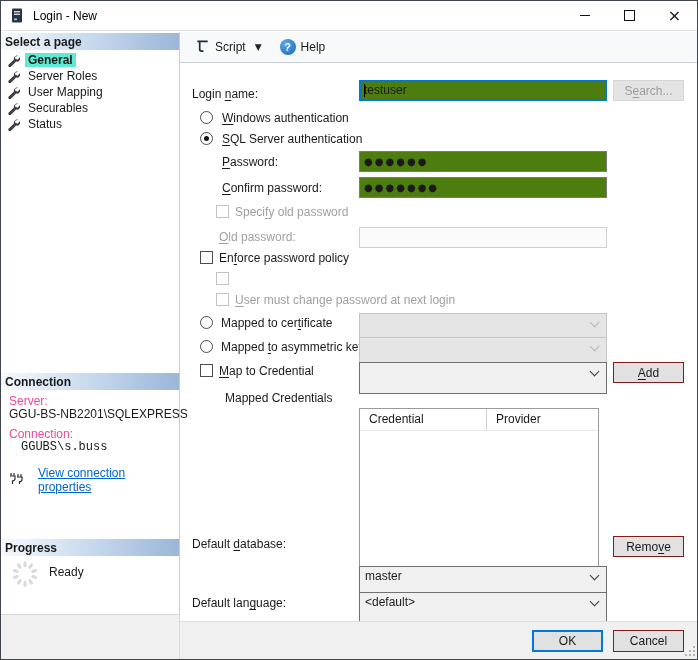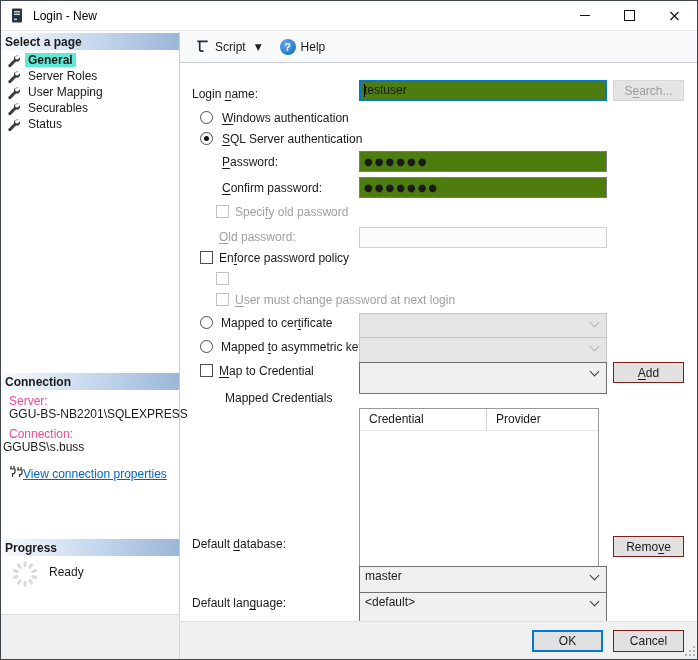--- a/index.html
+++ b/index.html
@@ -135,22 +135,22 @@
             <path d="M13.9 2.1a3.9 3.9 0 0 0-5.3 4.6L2.2 13a1.9 1.9 0 1 0 2.7 2.7l6.3-6.4a3.9 3.9 0 0 0 4.7-5.2L13.2 6.8l-2.7-.8-.8-2.7z" fill="#3f3f3f"></path>
           </svg>
         </span>
       <span class="plabel">Status</span>
     </div>
 
     <div class="sechdr" style="top:340px;">Connection</div>
     <div class="abs conn-label" style="left:8px;top:362px;">Server:</div>
     <div class="abs" style="left:8px;top:375px;white-space:nowrap;">GGU-BS-NB2201\SQLEXPRESS</div>
     <div class="abs conn-label" style="left:8px;top:395px;">Connection:</div>
-    <div class="abs" style="left:2px;top:408px;">GGUBS\s.buss</div>
-    <div class="abs" style="left:8px;top:434px;display:flex;align-items:center;gap:0;">
+    <div class="abs" style="left:20px;top:408px;font-family:Liberation Mono, monospace;">GGUBS\s.buss</div>
+    <div class="abs" style="left:8px;top:434px;display:flex;align-items:center;gap:15px;">
       <span><svg width="14" height="12" viewBox="0 0 14 12">
             <path d="M2 0v3M5 0v3" stroke="#333" stroke-width="1.2"></path>
             <path d="M1 3h5v2.6a2.2 2.2 0 0 1-2.2 2.2H3.5V11" stroke="#333" stroke-width="1.2" fill="none"></path>
             <path d="M9 1v3M12 1v3" stroke="#333" stroke-width="1.2"></path>
             <path d="M8 4h5v2.4a2.2 2.2 0 0 1-2.2 2.2h-.3V11" stroke="#333" stroke-width="1.2" fill="none"></path>
           </svg></span>
       <span class="link">View connection properties</span>
     </div>
 
     <div class="sechdr" style="top:506px;">Progress</div>

